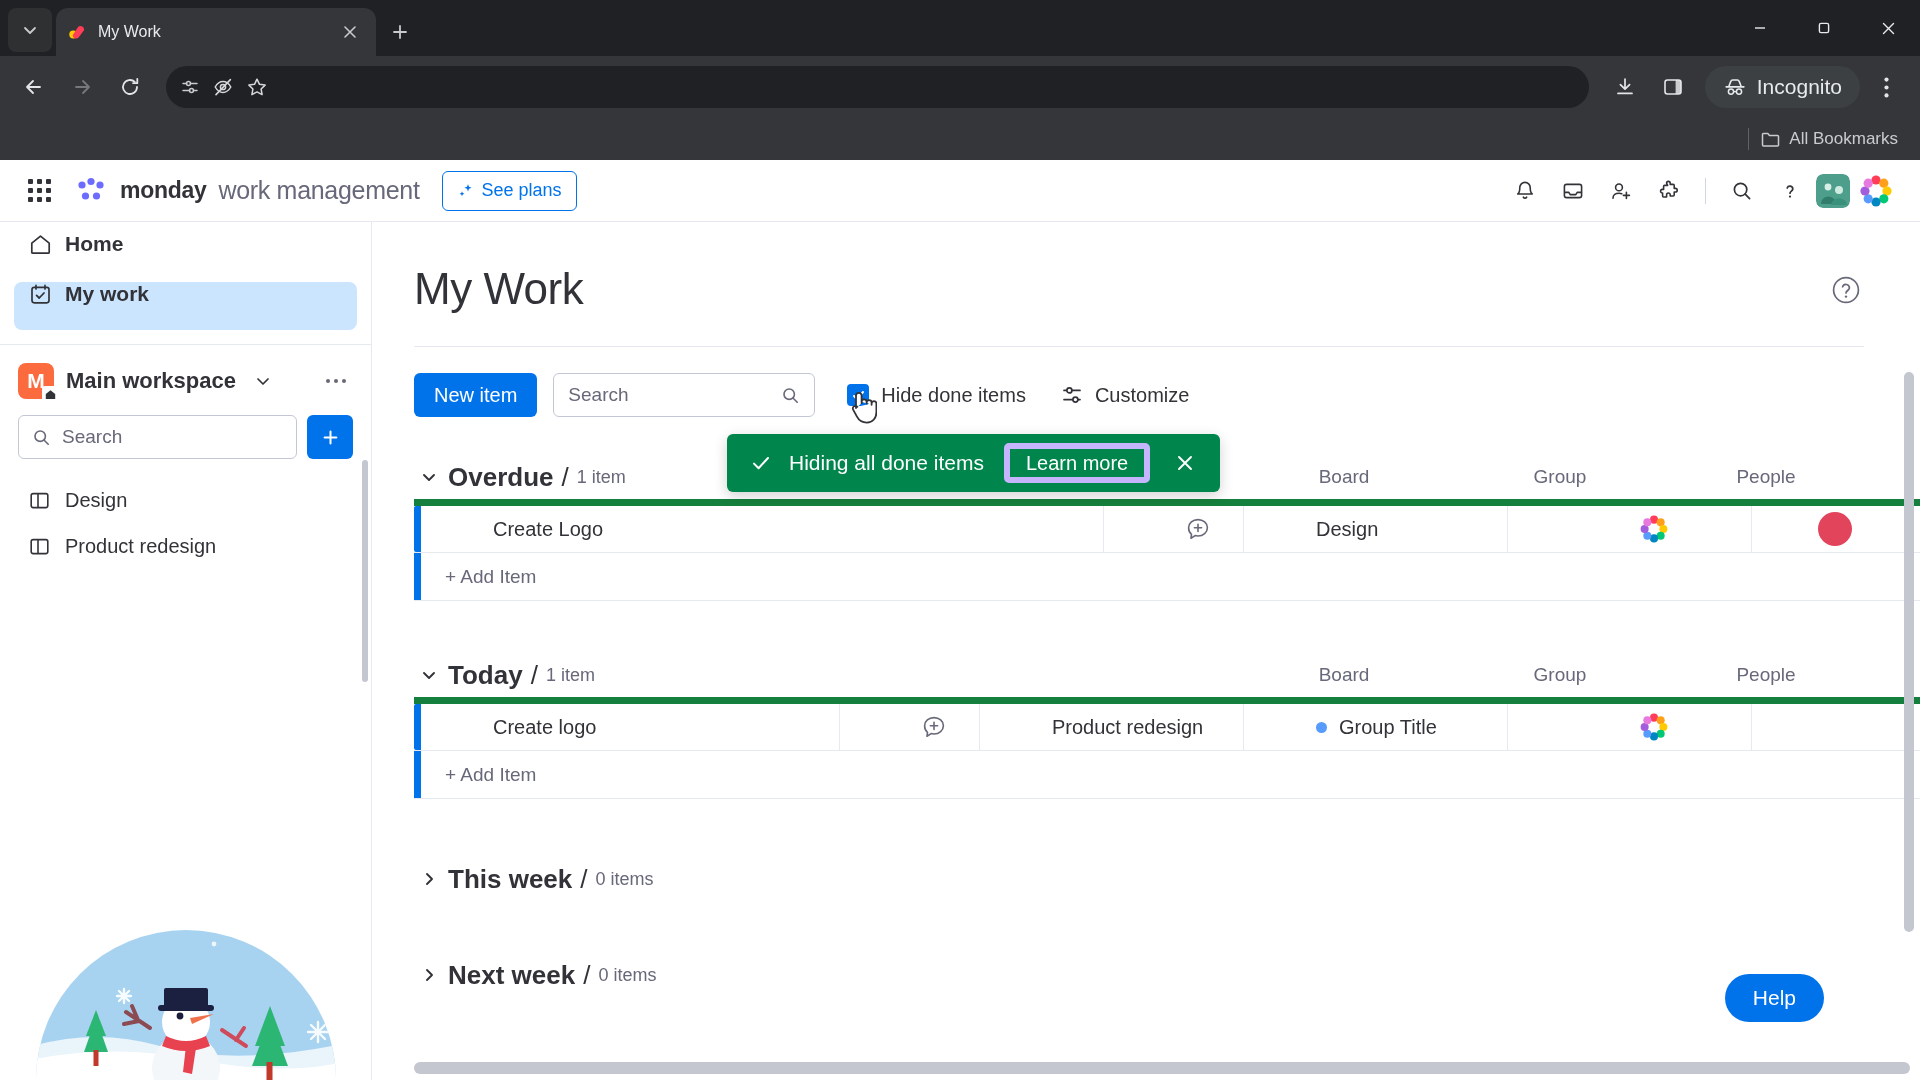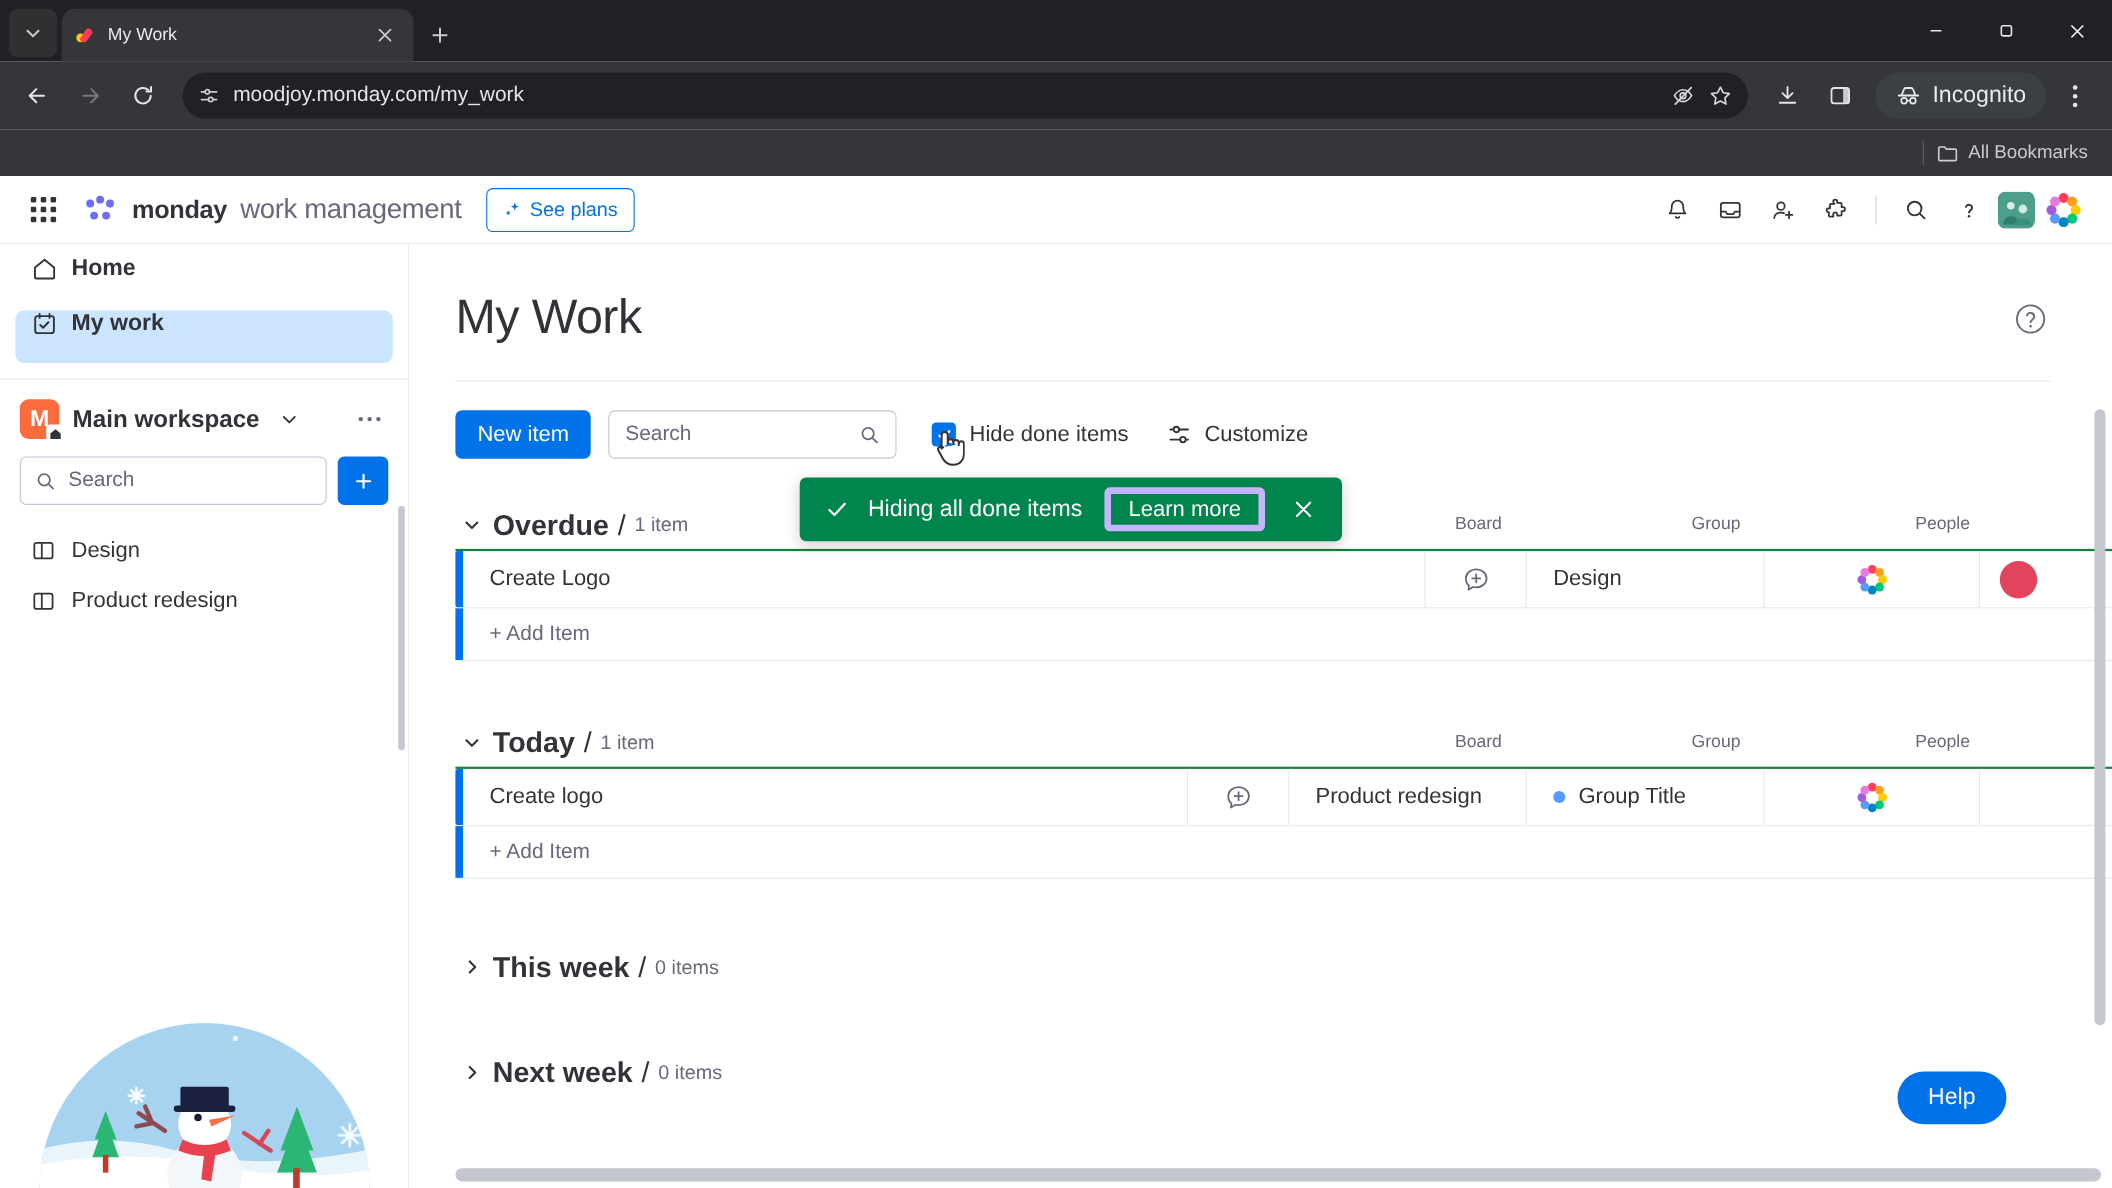--- a/index.html
+++ b/index.html
@@ -206,29 +206,30 @@
 
   .groups { margin-top: 38px; padding-right: 0; }
   .grp { margin-bottom: 8px; }
   .grp-head { display: flex; align-items: center; height: 44px; padding-right: 56px; }
   .grp-chev { width: 30px; display: flex; align-items: center; justify-content: center; flex: none; }
   .grp-title { font-size: 26px; color: #323338; font-weight: 700; margin-left: 4px; }
   .grp-slash { font-size: 26px; color: #323338; font-weight: 300; margin: 0 8px; }
   .grp-count { font-size: 18px; color: #676879; }
   .col-heads { margin-left: auto; display: flex; }
   .col-head {
-    width: 216px; text-align: center; font-size: 16px; color: #676879;
+    width: 216px; text-align: center; font-size: 19px; color: #676879;
   }
   .col-head.people { width: 196px; }
 
   .rows { display: flex; flex-direction: column; }
   .row {
     display: flex; align-items: stretch; height: 54px; background: #ffffff;
-    border-bottom: 1px solid #e6e9ef; border-top: 2px solid #15803d;
+    border-bottom: 1px solid #e6e9ef; border-top: 7px solid #15803d;
     position: relative;
+    gap: 48px;
   }
   .row-accent { width: 7px; background: #0073ea; flex: none; border-radius: 2px 0 0 2px; }
   .cell-name {
     flex: 1; min-width: 0; display: flex; align-items: center; padding-left: 24px;
     border-right: 1px solid #e6e9ef; font-size: 20px; color: #323338;
   }
   .cell-icon {
     width: 92px; flex: none; display: flex; align-items: center; justify-content: center;
     border-right: 1px solid #e6e9ef;
   }
@@ -355,21 +356,20 @@
       </svg>
     </div>
     <div class="omnibox">
       <span class="omni-icon">
         <svg width="20" height="20" viewBox="0 0 20 20" fill="none">
           <path d="M3 6.5h3.6M10.4 6.5H17M3 13.5h6.6M13.4 13.5H17" stroke="#c8cace" stroke-width="1.5" stroke-linecap="round"></path>
           <circle cx="8.5" cy="6.5" r="2" fill="none" stroke="#c8cace" stroke-width="1.5"></circle>
           <circle cx="11.5" cy="13.5" r="2" fill="none" stroke="#c8cace" stroke-width="1.5"></circle>
         </svg>
       </span>
-      <span class="omnibox-url">moodjoy.monday.com/my_work</span>
       <span class="omni-icon">
         <svg width="22" height="22" viewBox="0 0 22 22" fill="none">
           <path d="M3.2 11S6.3 5.6 11 5.6s7.8 5.4 7.8 5.4-3.1 5.4-7.8 5.4S3.2 11 3.2 11z" stroke="#d5d7da" stroke-width="1.5"></path>
           <circle cx="11" cy="11" r="2.6" stroke="#d5d7da" stroke-width="1.5" fill="none"></circle>
           <path d="M4 18.6L18.4 3.6" stroke="#d5d7da" stroke-width="1.6" stroke-linecap="round"></path>
         </svg>
       </span>
       <span class="omni-icon">
         <svg width="22" height="22" viewBox="0 0 22 22" fill="none">
           <path d="M11 3.2l2.5 5.1 5.6.8-4 3.9 1 5.6-5.1-2.7-5.1 2.7 1-5.6-4-3.9 5.6-.8z" stroke="#d5d7da" stroke-width="1.5" stroke-linejoin="round"></path>

